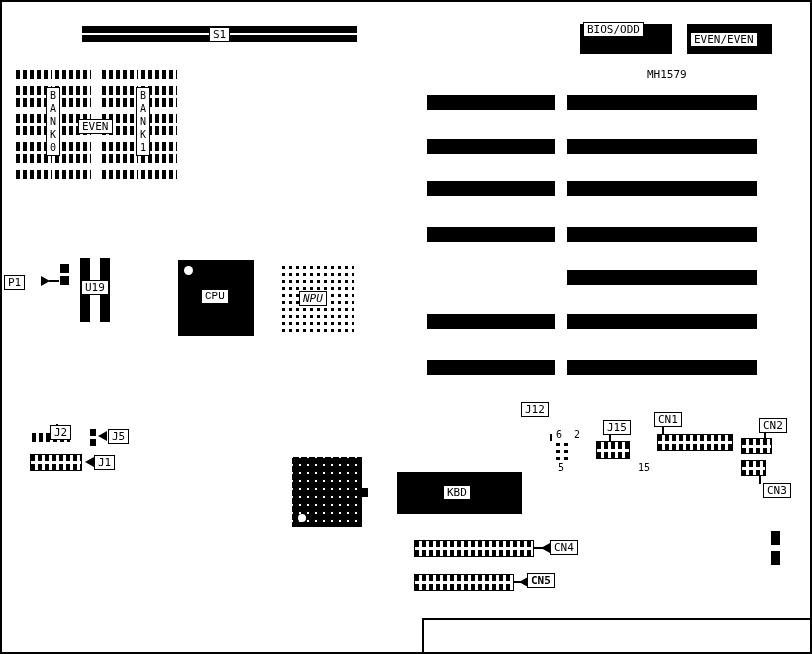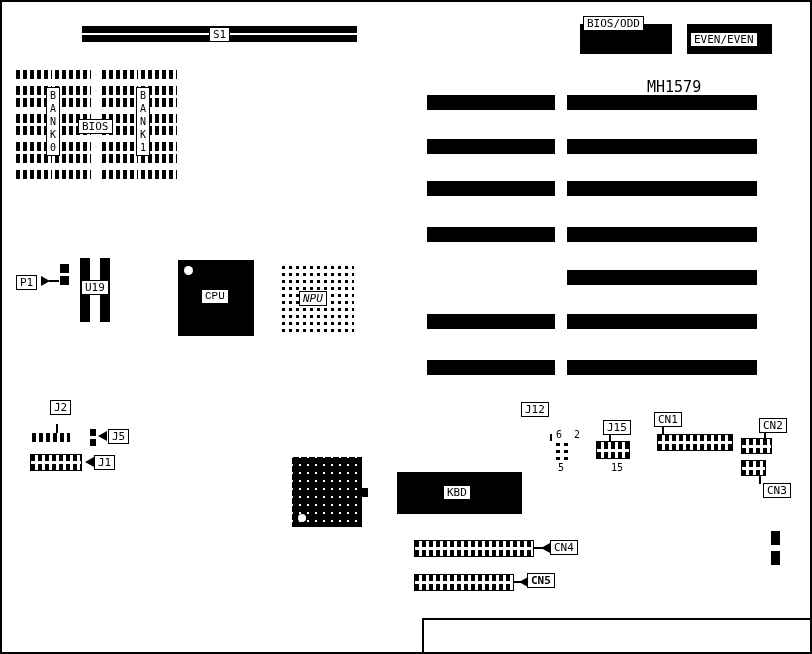--- a/index.html
+++ b/index.html
@@ -99,48 +99,48 @@
 
 <div id="board">
 
   <div class="ln" style="left:420px; top:616px; width:390px; height:2px;"></div>
   <div class="ln" style="left:420px; top:616px; width:2px; height:36px;"></div>
 
   <div class="slot" style="left:80px; top:24px; width:275px; height:16px;"></div>
   <div class="lbl" style="left:207px; top:25px;">S1</div>
 
   <div class="blk" style="left:578px; top:22px; width:92px; height:30px;"></div>
-  <div class="lbl" style="left:581px; top:14px;">BIOS/ODD</div>
+  <div class="lbl" style="left:581px; top:20px;">BIOS/ODD</div>
   <div class="blk" style="left:685px; top:22px; width:85px; height:30px;"></div>
   <div class="lbl" style="left:688px; top:30px;">EVEN/EVEN</div>
 
-  <div class="txt" style="left:645px; top:66px; font-size:15px;margin-top:10px;">MH1579</div>
+  <div class="txt" style="left:645px; top:66px; font-size:11px;">MH1579</div>
 
   <div class="dip" style="left:14px; top:68px;"></div>
   <div class="dip" style="left:53px; top:68px;"></div>
   <div class="dip" style="left:14px; top:96px;"></div>
   <div class="dip" style="left:53px; top:96px;"></div>
   <div class="dip" style="left:14px; top:124px;"></div>
   <div class="dip" style="left:53px; top:124px;"></div>
   <div class="dip" style="left:14px; top:152px;"></div>
   <div class="dip" style="left:53px; top:152px;"></div>
   <div class="dip" style="left:100px; top:68px;"></div>
   <div class="dip" style="left:139px; top:68px;"></div>
   <div class="dip" style="left:100px; top:96px;"></div>
   <div class="dip" style="left:139px; top:96px;"></div>
   <div class="dip" style="left:100px; top:124px;"></div>
   <div class="dip" style="left:139px; top:124px;"></div>
   <div class="dip" style="left:100px; top:152px;"></div>
   <div class="dip" style="left:139px; top:152px;"></div>
 
   <div class="vlbl" style="left:44px; top:85px;">BANK0</div>
   <div class="vlbl" style="left:134px; top:85px;">BANK1</div>
-  <div class="lbl" style="left:76px; top:117px;">BIOS</div>
-
-  <div class="lbl" style="left:14px; top:273px;">P1</div>
+  <div class="lbl" style="left:76px; top:117px;">EVEN</div>
+
+  <div class="lbl" style="left:2px; top:273px;">P1</div>
   <div class="arr-r" style="left:39px; top:274px;"></div>
   <div class="ln" style="left:47px; top:278px; width:10px; height:2px;"></div>
   <div class="blk" style="left:58px; top:262px; width:9px; height:9px;"></div>
   <div class="blk" style="left:58px; top:274px; width:9px; height:9px;"></div>
 
   <div class="dipsock" style="left:78px; top:256px; width:30px; height:64px;"></div>
   <div class="lbl" style="left:79px; top:278px;">U19</div>
 
   <div class="blk" style="left:176px; top:258px; width:76px; height:76px;"></div>
   <div class="dot-w" style="left:182px; top:264px; width:9px; height:9px;"></div>
@@ -156,21 +156,21 @@
   <div class="blk" style="left:425px; top:179px; width:128px; height:15px;"></div>
   <div class="blk" style="left:565px; top:179px; width:190px; height:15px;"></div>
   <div class="blk" style="left:425px; top:225px; width:128px; height:15px;"></div>
   <div class="blk" style="left:565px; top:225px; width:190px; height:15px;"></div>
   <div class="blk" style="left:565px; top:268px; width:190px; height:15px;"></div>
   <div class="blk" style="left:425px; top:312px; width:128px; height:15px;"></div>
   <div class="blk" style="left:565px; top:312px; width:190px; height:15px;"></div>
   <div class="blk" style="left:425px; top:358px; width:128px; height:15px;"></div>
   <div class="blk" style="left:565px; top:358px; width:190px; height:15px;"></div>
 
-  <div class="lbl" style="left:48px; top:398px;text-align:center;">J2</div>
+  <div class="lbl" style="left:48px; top:423px;text-align:center;">J2</div>
   <div class="ln" style="left:54px; top:422px; width:2px; height:9px;"></div>
   <div class="hdr1" style="left:30px; top:431px; width:38px; height:9px;"></div>
 
   <div class="lbl" style="left:106px; top:427px;">J5</div>
   <div class="arr-l" style="left:96px; top:429px;"></div>
   <div class="blk" style="left:88px; top:427px; width:6px; height:7px;"></div>
   <div class="blk" style="left:88px; top:437px; width:6px; height:7px;"></div>
 
   <div class="hdr2" style="left:28px; top:452px; width:52px; height:17px;"></div>
   <div class="arr-l" style="left:83px; top:455px;"></div>
@@ -185,21 +185,21 @@
 
   <div class="lbl" style="left:519px; top:400px;">J12</div>
   <div class="ln" style="left:548px; top:432px; width:2px; height:7px;"></div>
   <div class="txt" style="left:554px; top:427px; letter-spacing:3px;">6 2</div>
   <div class="pingrid" style="left:552px; top:439px; width:16px; height:21px;"></div>
   <div class="txt" style="left:556px; top:460px;">5</div>
 
   <div class="lbl" style="left:601px; top:418px;">J15</div>
   <div class="ln" style="left:607px; top:432px; width:2px; height:7px;"></div>
   <div class="hdr2" style="left:594px; top:439px; width:34px; height:18px;"></div>
-  <div class="txt" style="left:609px; top:460px;">15</div>
+  <div class="txt" style="left:636px; top:460px;">15</div>
 
   <div class="lbl" style="left:652px; top:410px;">CN1</div>
   <div class="ln" style="left:660px; top:424px; width:2px; height:8px;"></div>
   <div class="hdr2" style="left:655px; top:432px; width:76px; height:17px;"></div>
 
   <div class="lbl" style="left:757px; top:416px;">CN2</div>
   <div class="ln" style="left:762px; top:430px; width:2px; height:6px;"></div>
   <div class="hdr2" style="left:739px; top:436px; width:31px; height:16px;"></div>
 
   <div class="hdr2" style="left:739px; top:458px; width:25px; height:16px;"></div>

